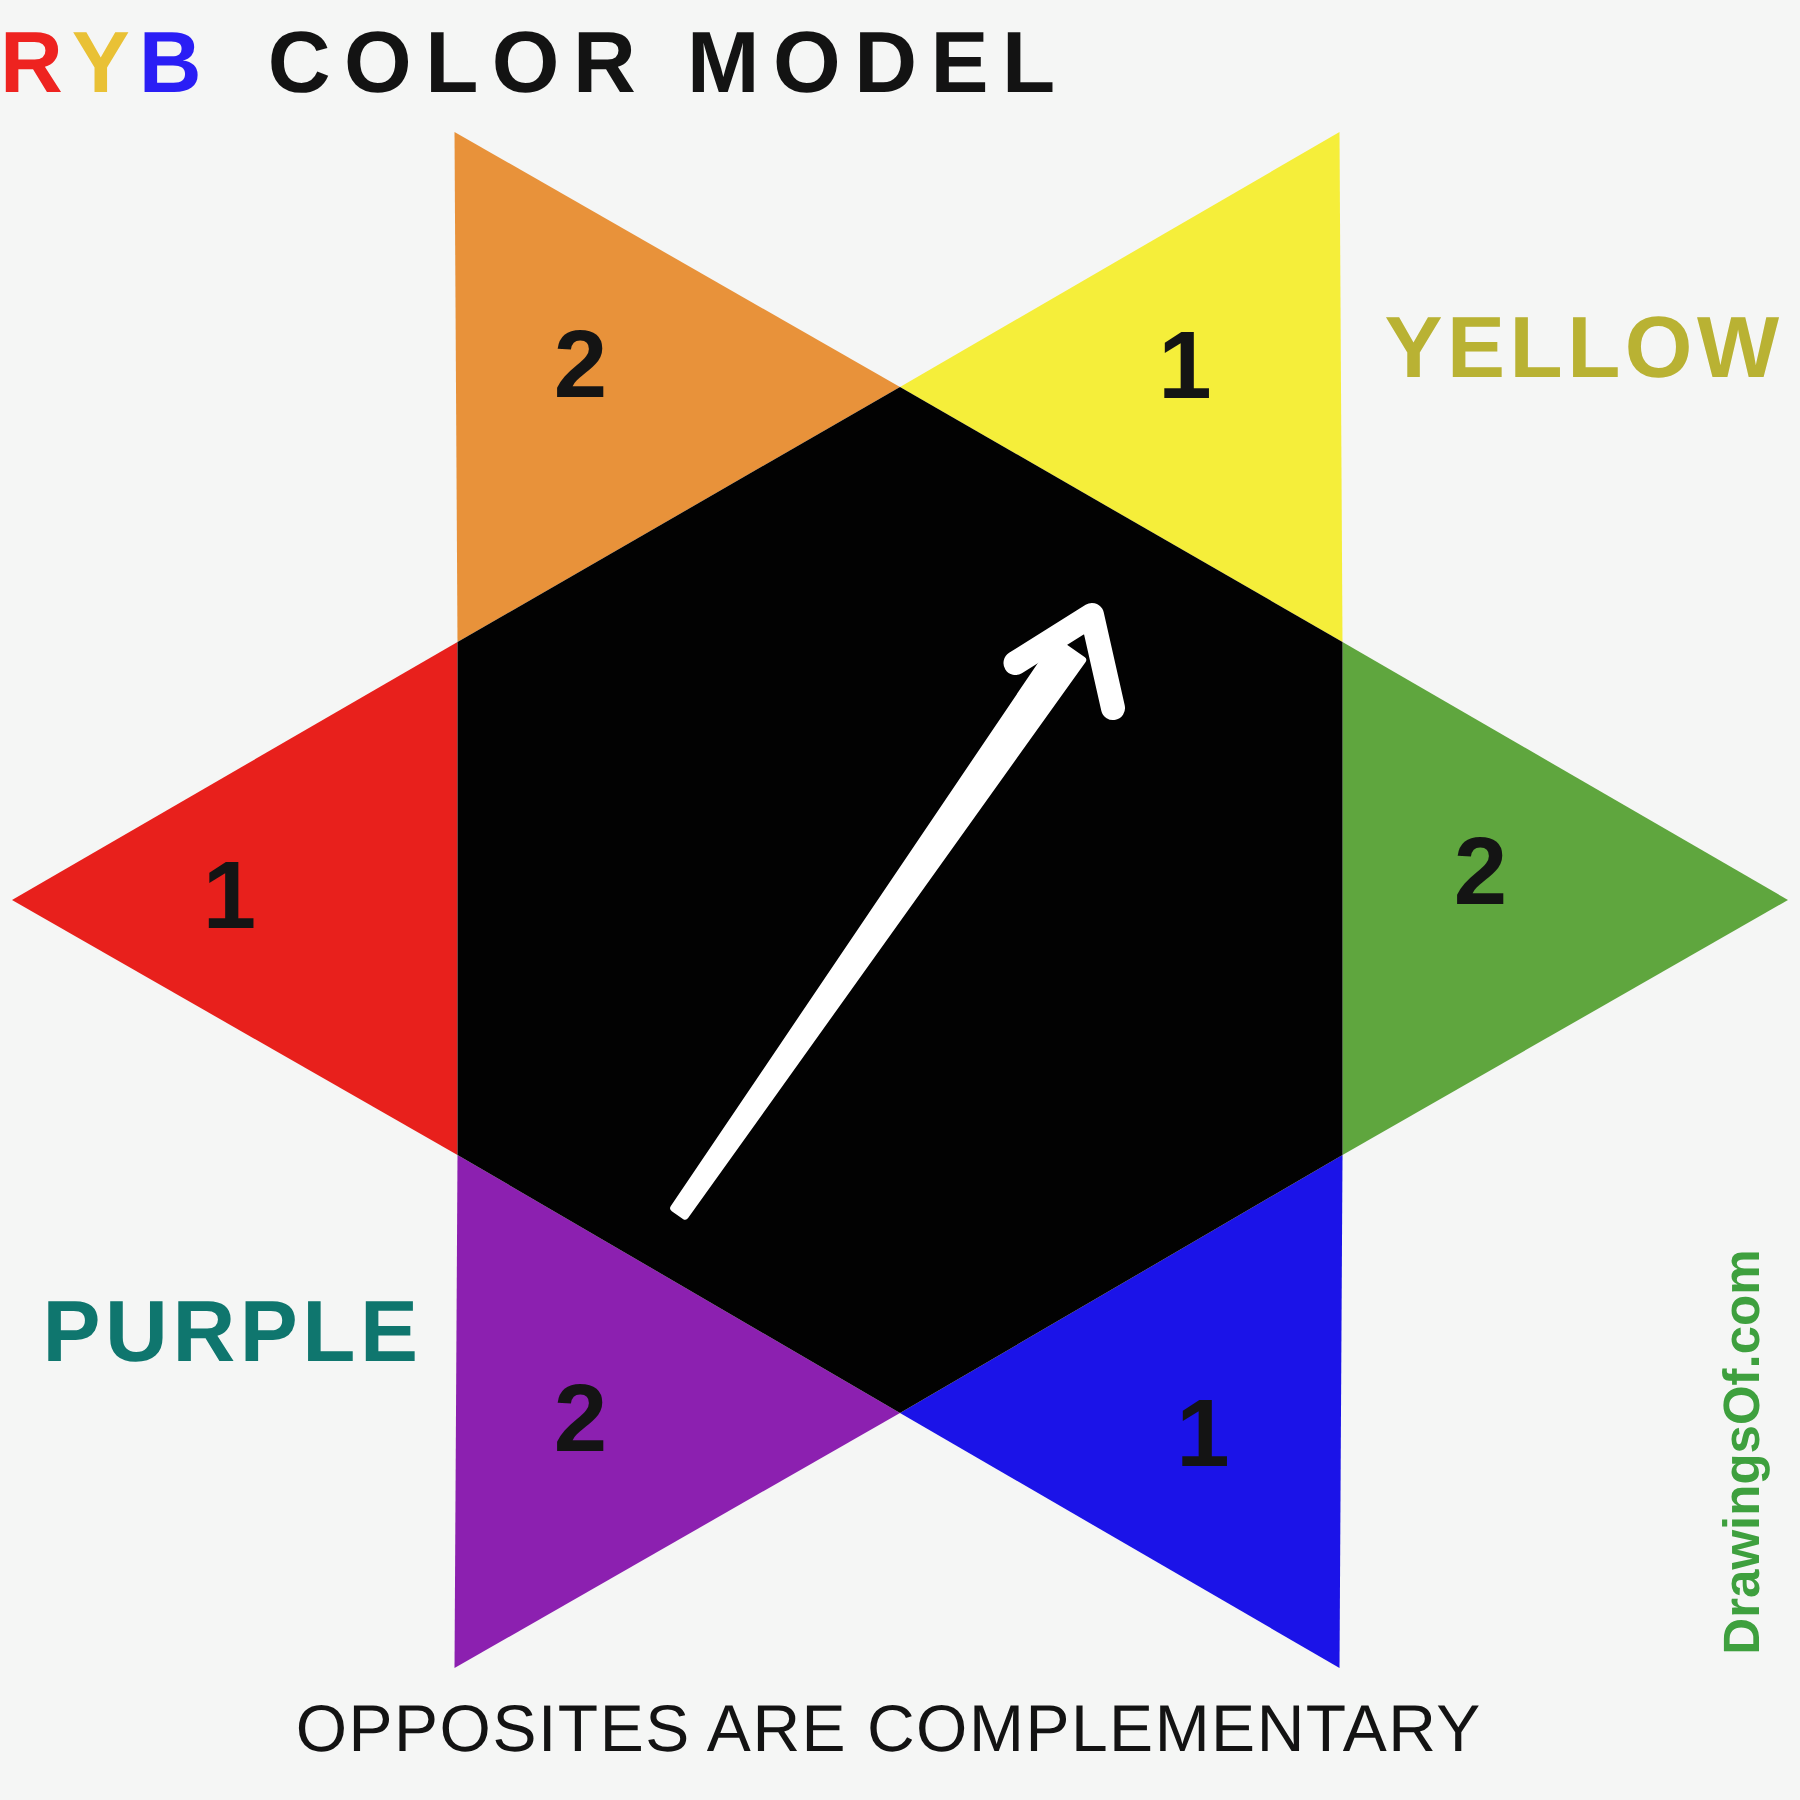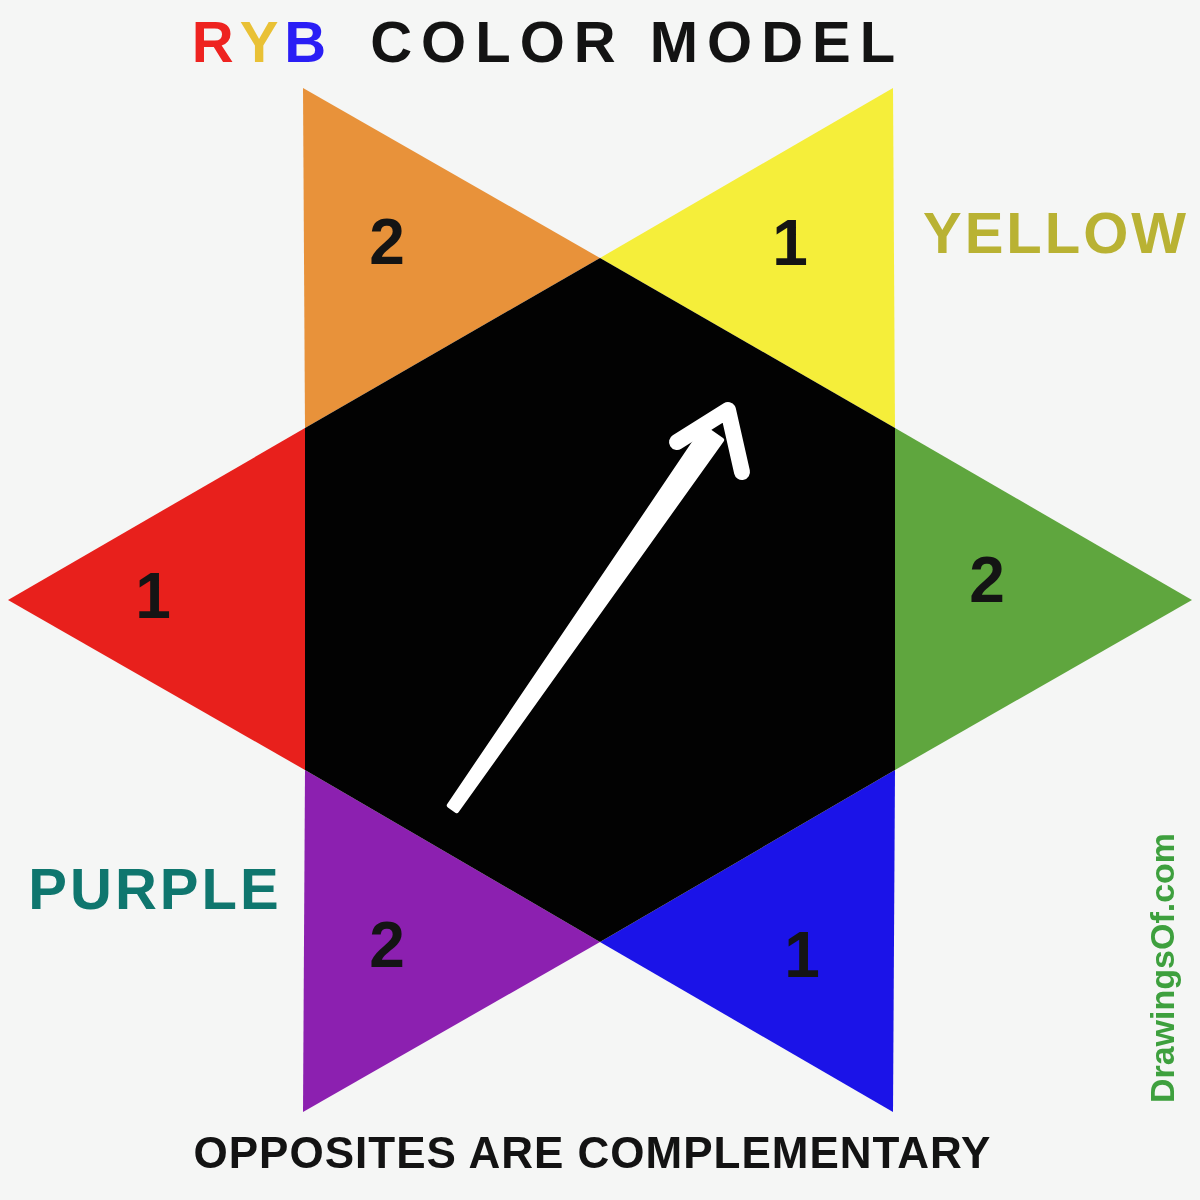--- a/index.html
+++ b/index.html
@@ -16,21 +16,20 @@
   #star-svg {
     position: absolute;
     left: 0; top: 0;
     width: 1200px; height: 1200px;
   }
   
   .title {
     position: absolute;
     left: 0; top: 8px;
     width: 1096px;
-    text-align: center;
     font-size: 58px;
     font-weight: 700;
     letter-spacing: 6px;
     white-space: nowrap;
   }
   .title .ryb-letter { display: inline-block; }
   .title .title-rest { display: inline-block; margin-left: 38px; letter-spacing: 9px; }
   
   .tri-number {
     position: absolute;
@@ -48,21 +47,21 @@
     letter-spacing: 3px;
     white-space: nowrap;
   }
   
   .caption {
     position: absolute;
     left: 0; top: 1128px;
     width: 1185px;
     text-align: center;
     font-size: 44px;
-    font-weight: 700;
+    font-weight: 400;
     letter-spacing: 1px;
     white-space: nowrap;
   }
   
   .watermark {
     position: absolute;
     left: 1162px; top: 968px;
     transform: translate(-50%, -50%) rotate(-90deg);
     font-size: 34px;
     font-weight: 700;

